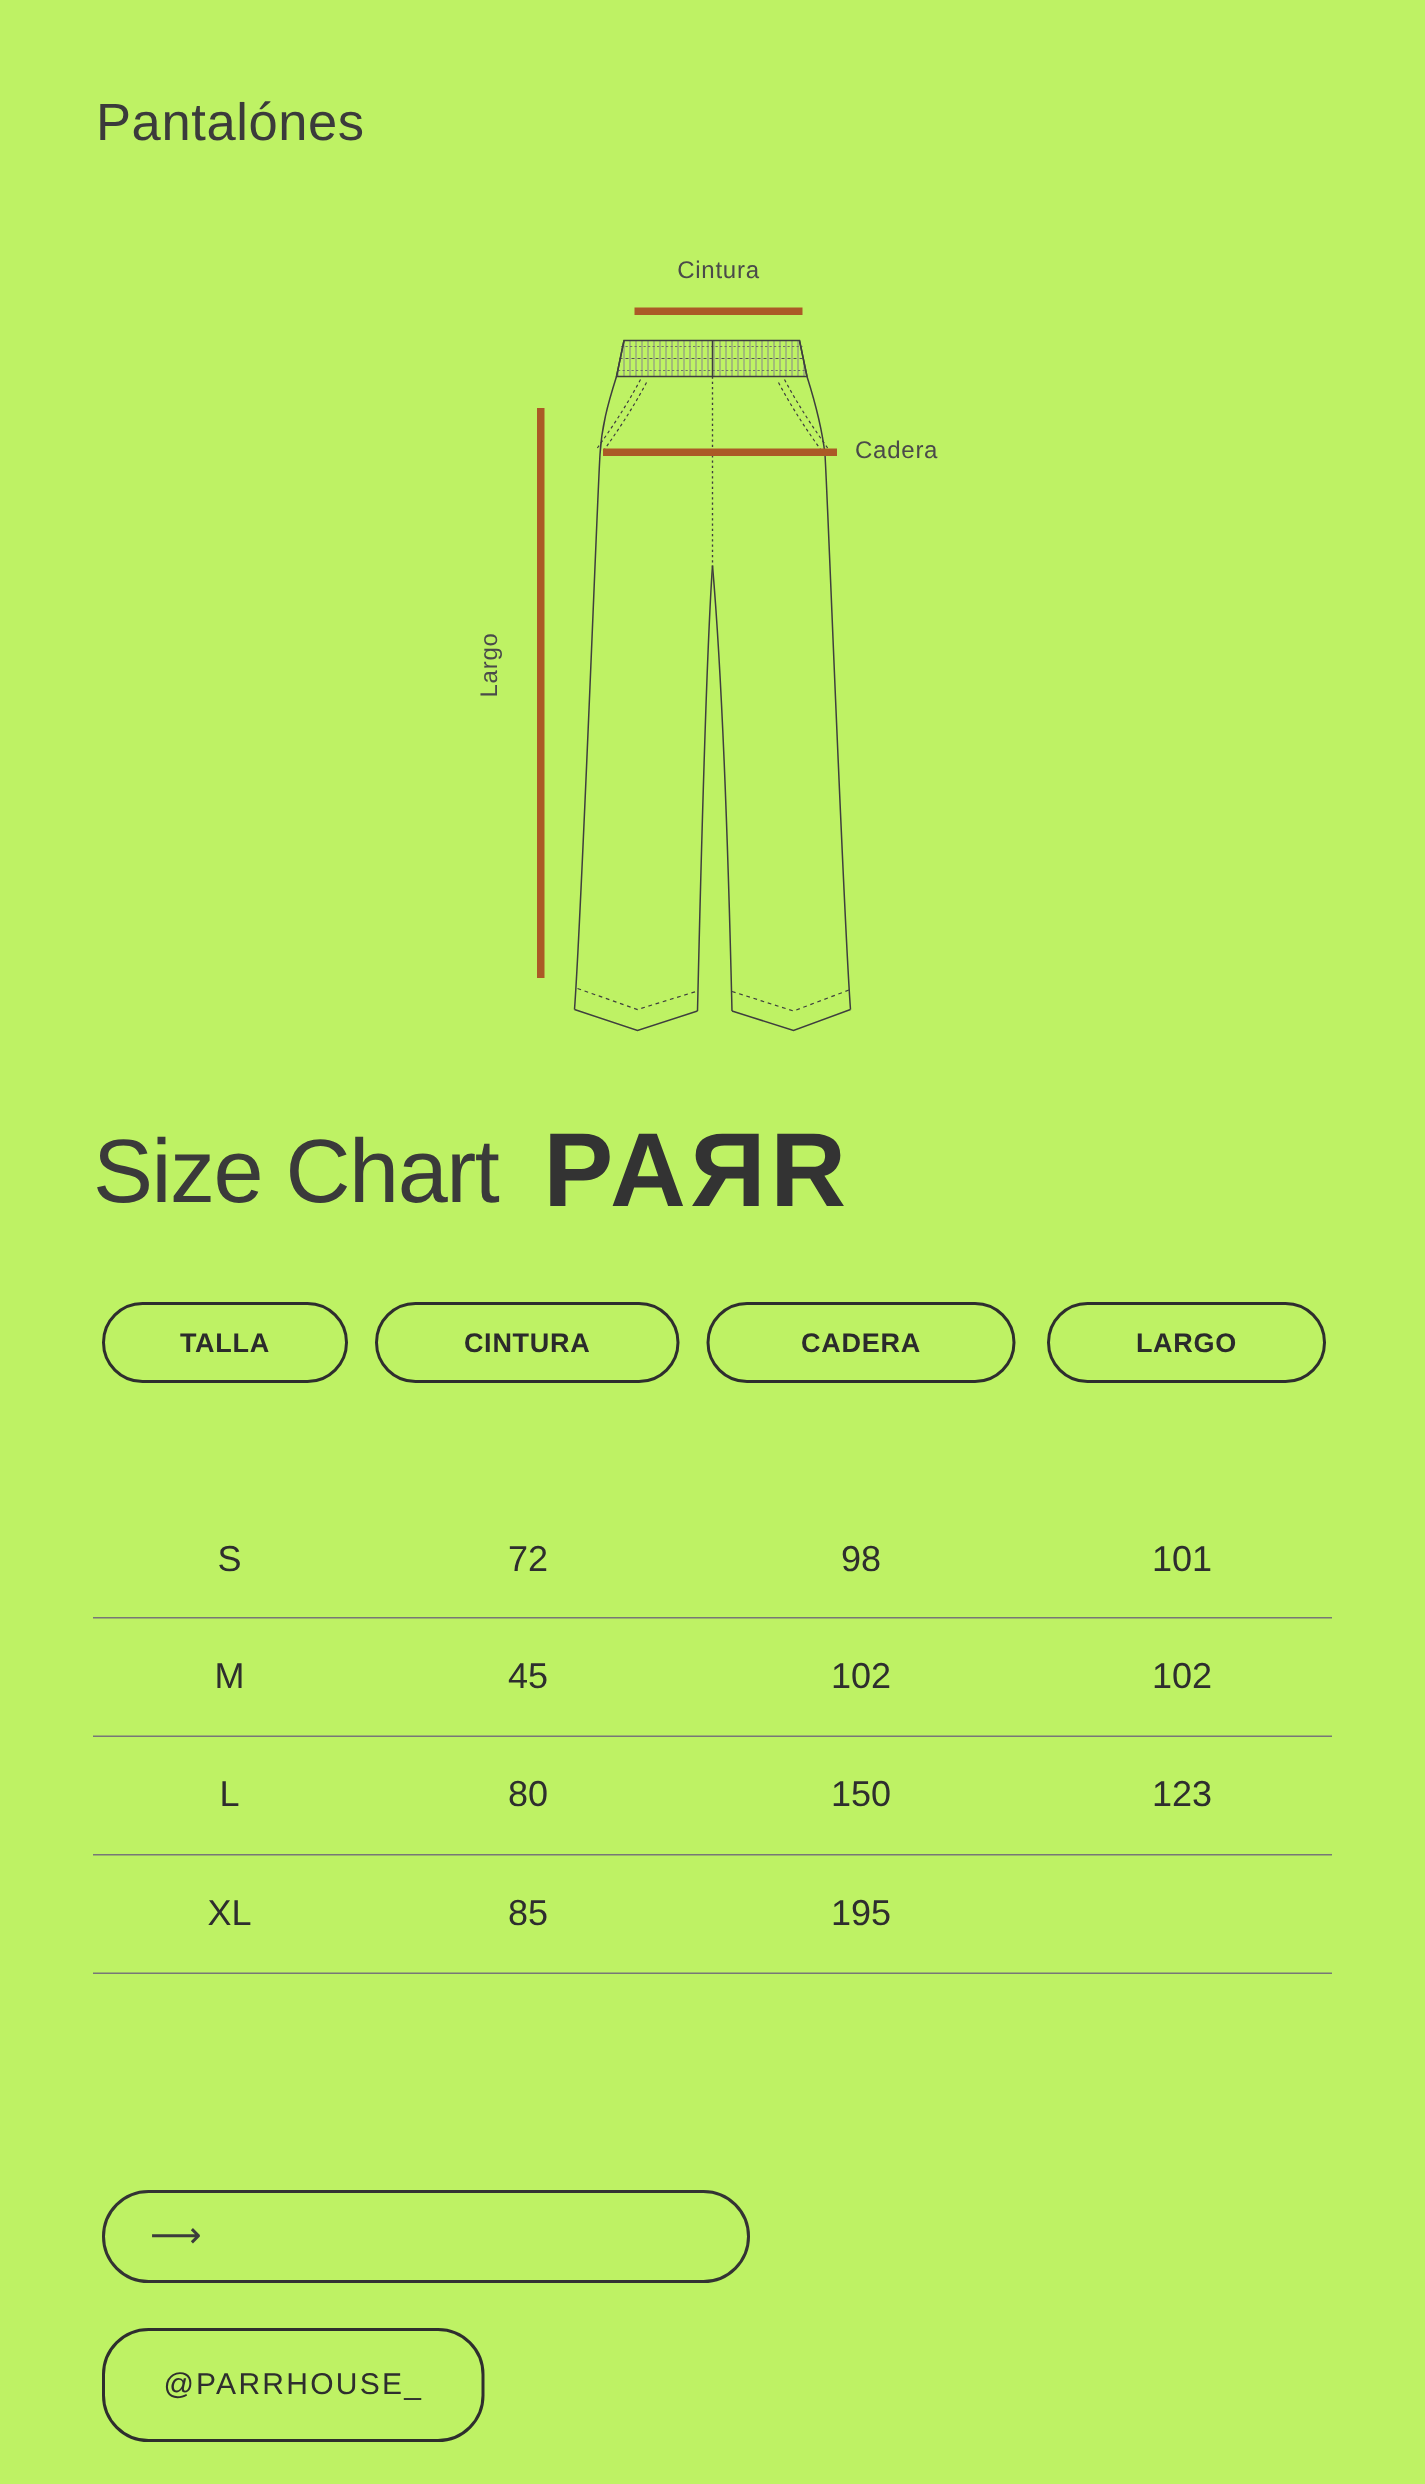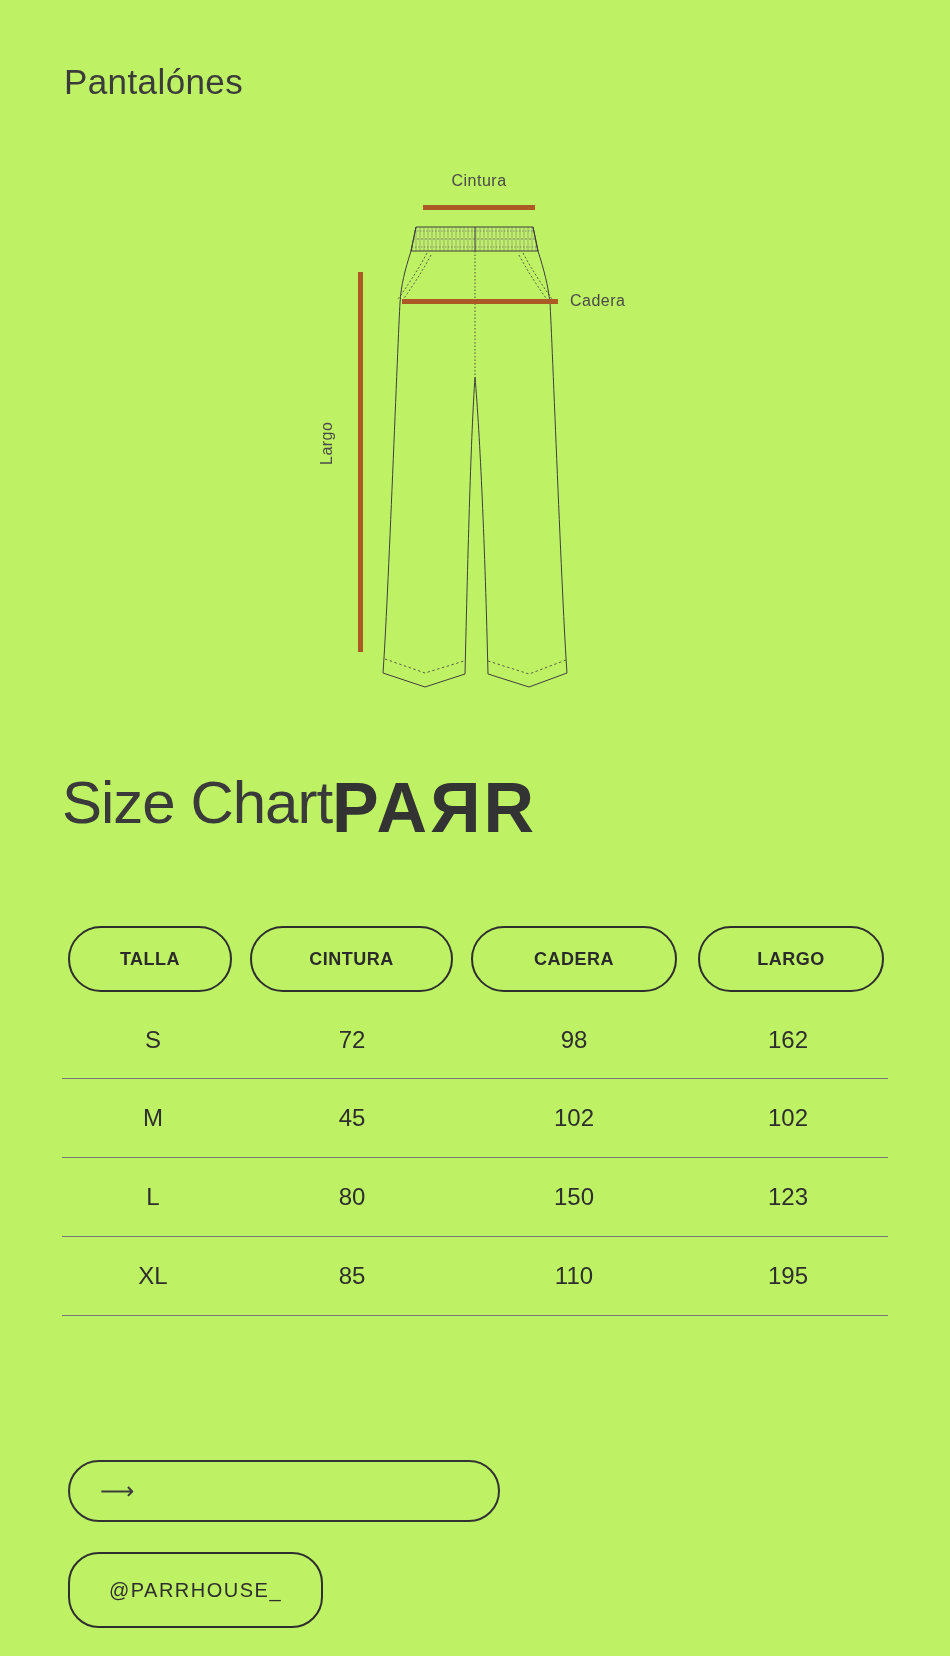--- a/index.html
+++ b/index.html
@@ -13,26 +13,26 @@
   .cintura-label{left:423px;top:172px;width:112px;text-align:center;}
   .cadera-label{left:570px;top:292px;}
   .largo-label{left:318px;top:398px;height:90px;writing-mode:vertical-rl;transform:rotate(180deg);text-align:center;}
   .measure-line{position:absolute;background:var(--accent,#ab5a26);}
   .cintura-line{left:423px;top:205px;width:112px;height:5px;}
   .cadera-line{left:402px;top:299px;width:156px;height:5px;}
   .largo-line{left:358px;top:272px;width:5px;height:380px;}
   .pants-svg{position:absolute;left:330px;top:215px;width:250px;height:480px;}
 
   
-  .sizechart-heading{position:absolute;left:62px;top:768px;display:flex;align-items:flex-start;white-space:nowrap;}
+  .sizechart-heading{position:absolute;left:62px;top:740px;display:flex;align-items:center;gap:30px;white-space:nowrap;}
   .sizechart-heading .light{font-size:60px;font-weight:400;color:#3a3a3a;letter-spacing:-1px;}
   .sizechart-heading .brand{font-size:70px;font-weight:700;color:#333;letter-spacing:3px;}
 
   
-  .col-pill{position:absolute;top:926px;height:66px;border:2px solid #2e2e2e;border-radius:34px;
+  .col-pill{position:absolute;top:868px;height:54px;border:2px solid #2e2e2e;border-radius:34px;
             display:flex;align-items:center;justify-content:center;
             font-size:18px;font-weight:700;letter-spacing:.5px;color:#2b2b2b;box-sizing:border-box;}
   .pill-talla{left:68px;width:164px;}
   .pill-cintura{left:250px;width:203px;}
   .pill-cadera{left:471px;width:206px;}
   .pill-largo{left:698px;width:186px;}
 
   
   .rows{position:absolute;left:62px;top:971px;width:826px;}
   .t-row{display:grid;grid-template-columns:182px 216px 228px 200px;height:78px;
@@ -103,38 +103,37 @@
   <div class="col-pill pill-talla">TALLA</div>
   <div class="col-pill pill-cintura">CINTURA</div>
   <div class="col-pill pill-cadera">CADERA</div>
   <div class="col-pill pill-largo">LARGO</div>
 
   <div class="rows">
     <div class="t-row first">
       <div class="cell">S</div>
       <div class="cell">72</div>
       <div class="cell">98</div>
-      <div class="cell">162</div>
+      <div class="cell">101</div>
     </div>
     <div class="t-row">
       <div class="cell">M</div>
       <div class="cell">45</div>
       <div class="cell">102</div>
       <div class="cell">102</div>
     </div>
     <div class="t-row">
       <div class="cell">L</div>
       <div class="cell">80</div>
       <div class="cell">150</div>
       <div class="cell">123</div>
     </div>
     <div class="t-row">
       <div class="cell">XL</div>
       <div class="cell">85</div>
-      <div class="cell">110</div>
       <div class="cell">195</div>
     </div>
   </div>
 
   <div class="note-pill">
     <span class="arrow">⟶</span>
   </div>
   <div class="handle-pill">@PARRHOUSE_</div>
 
 </div>

